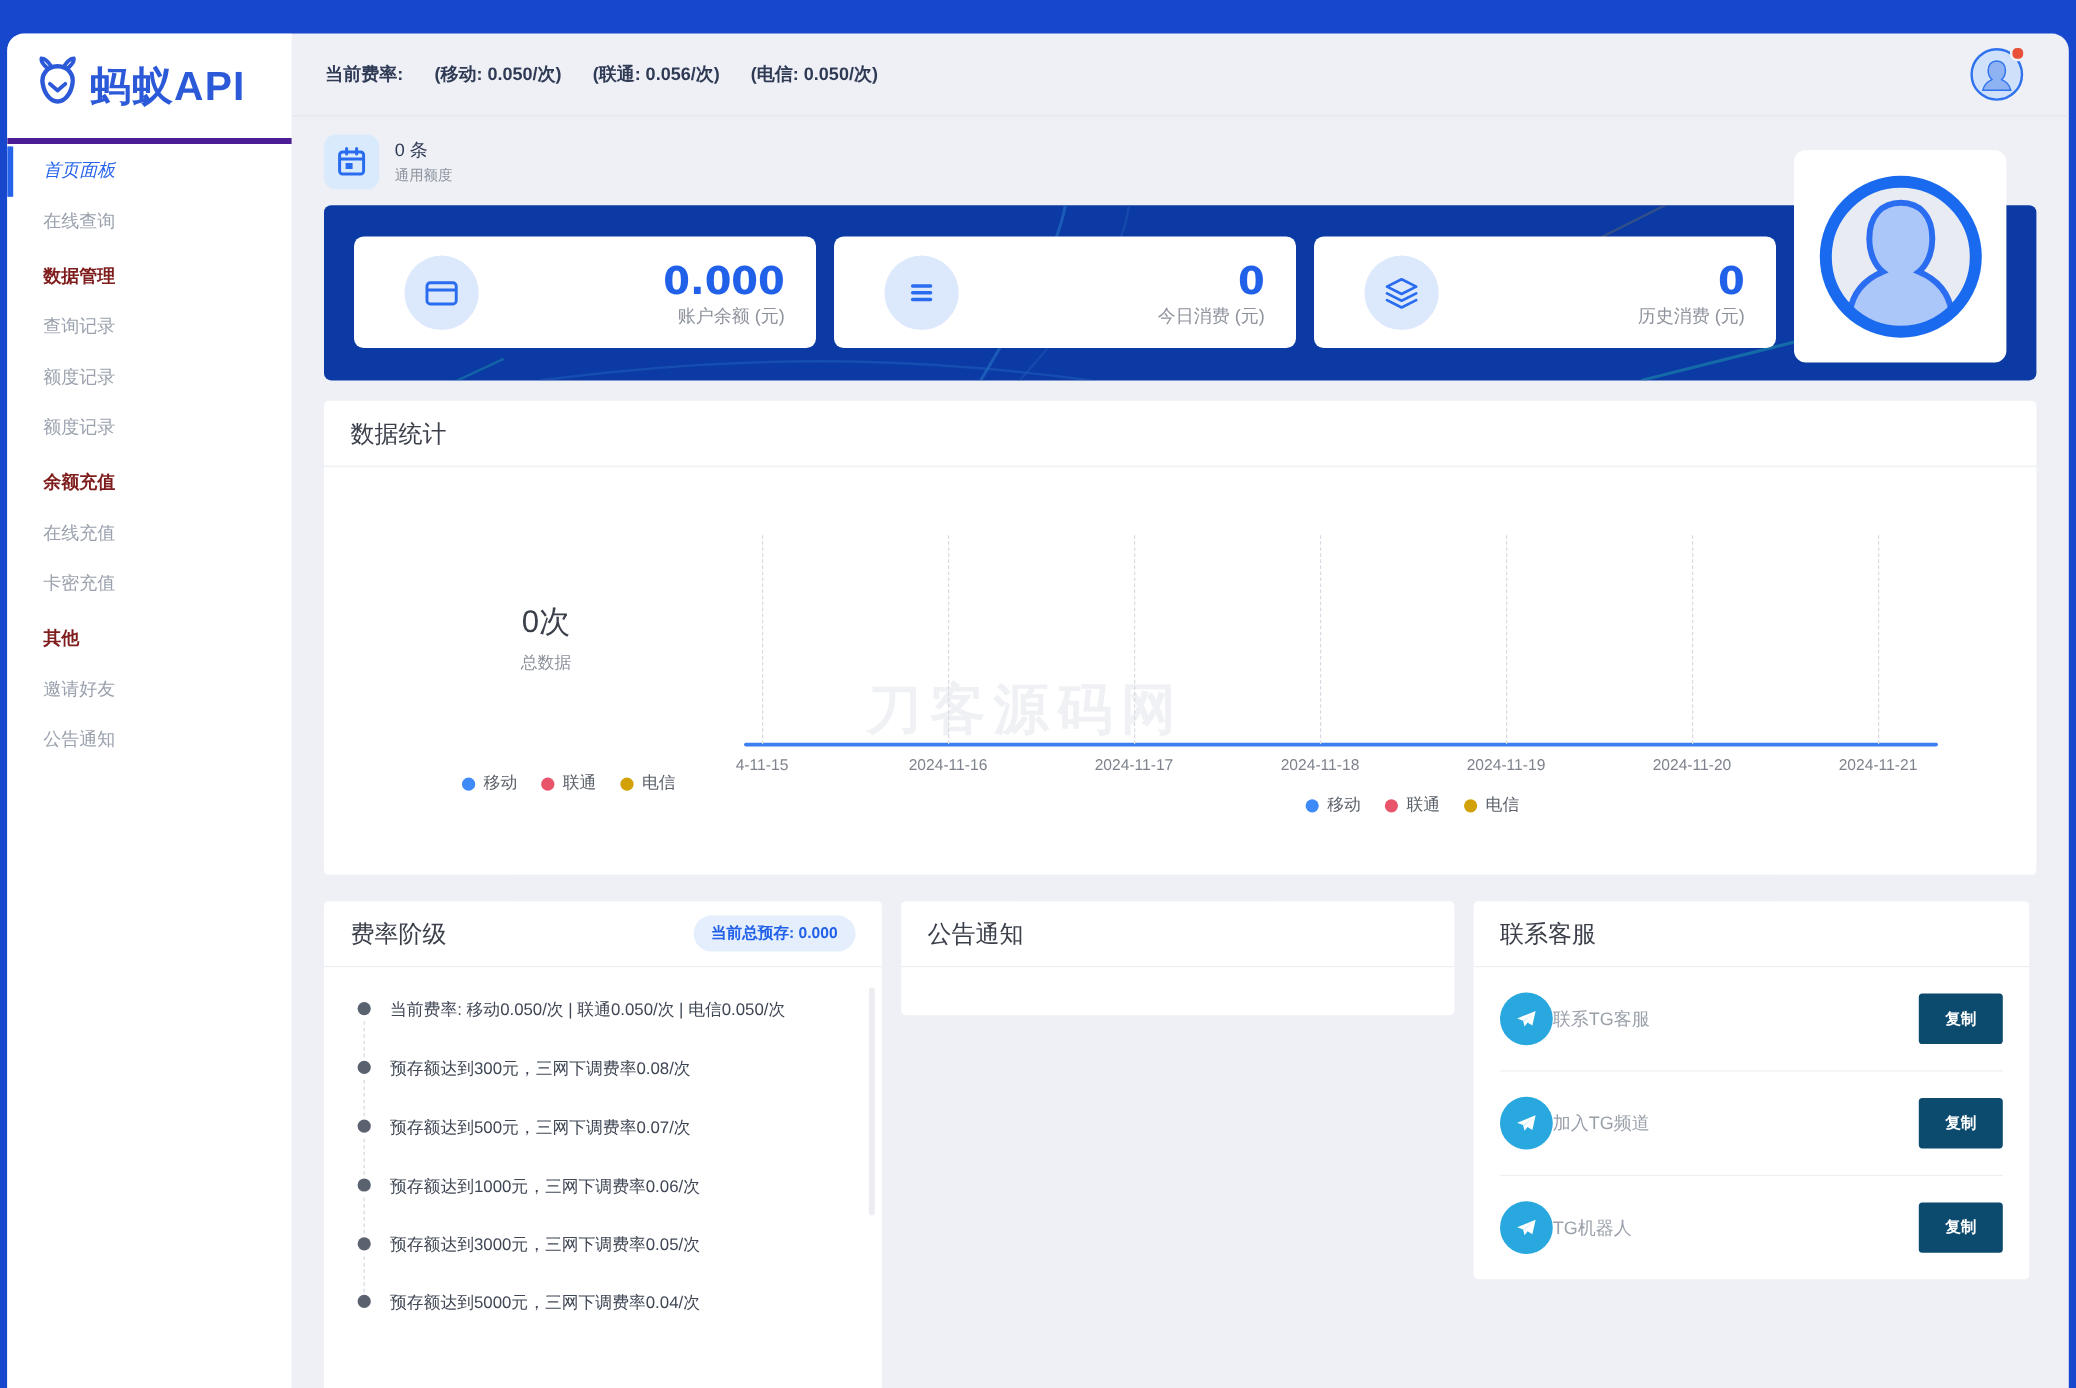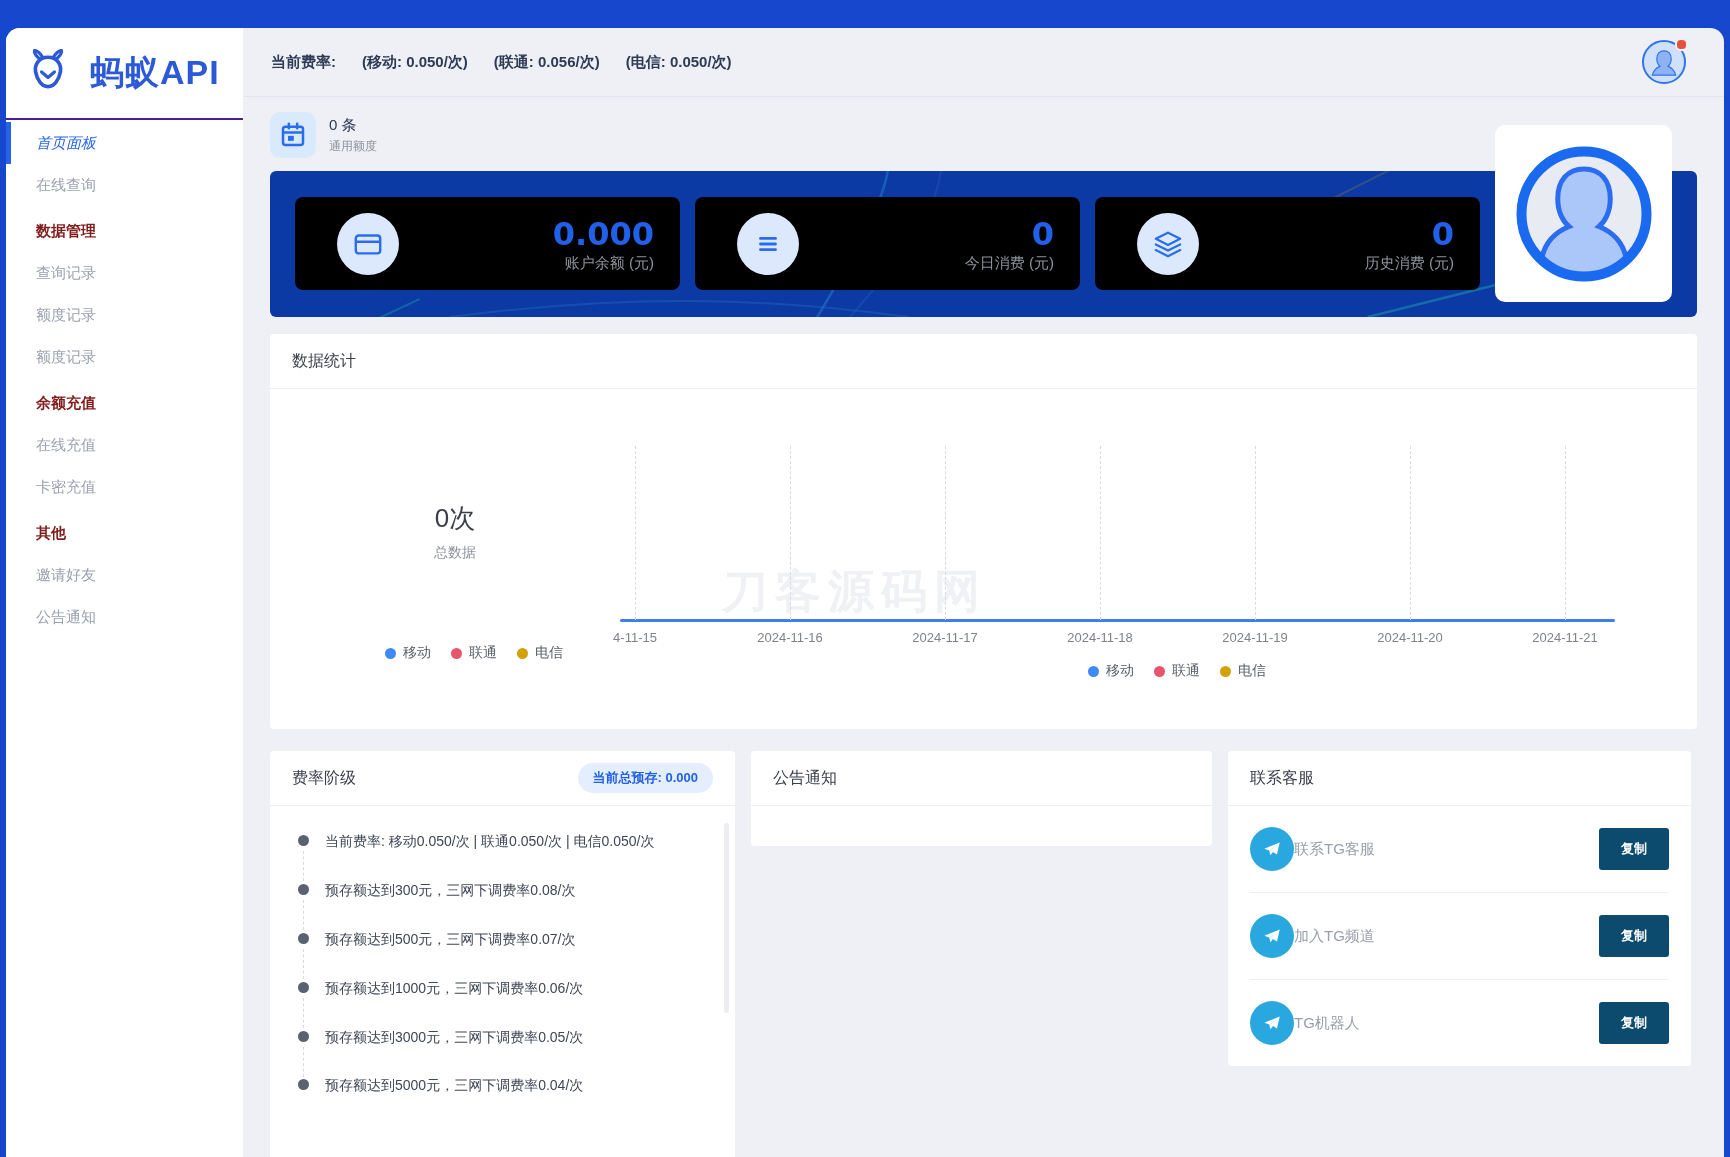--- a/index.html
+++ b/index.html
@@ -4,22 +4,22 @@
 <style>
   * { margin:0; padding:0; box-sizing:border-box; }
   html,body { width:1730px; height:1157px; overflow:hidden; }
   body { background:#1647cd; font-family:"Liberation Sans","DejaVu Sans",sans-serif; }
 
   #app { position:absolute; left:6px; top:28px; right:6px; bottom:0;
          background:#eef0f6; border-radius:14px 14px 0 0; overflow:hidden; display:flex; }
 
   
   .sidebar { width:237px; background:#fff; flex-shrink:0; }
-  .logo-row { height:92px; display:flex; align-items:center; gap:20px; padding-left:20px;
-              border-bottom:2px solid #4c1d95; }
+  .logo-row { height:92px; display:flex; align-items:center; gap:5px; padding-left:20px;
+              border-bottom:5px solid #4c1d95; }
   .logo-text { font-size:34px; font-weight:bold; color:#2b59d8; letter-spacing:1px; }
   .nav { padding-top:2px; }
   .nav-item { height:42px; line-height:42px; padding-left:30px; font-size:15px;
               color:#9aa1ad; cursor:pointer; position:relative; }
   .nav-item.active { color:#2563eb;font-style:italic; }
   .nav-item.active::before { content:''; position:absolute; left:0; top:0; width:5px;
               height:100%; background:#2563eb; }
   .nav-section { height:42px; line-height:42px; padding-left:30px; font-size:15px;
               color:#7f1d1d; font-weight:bold; margin-top:4px; }
 
@@ -39,36 +39,36 @@
   
   .quota-row { display:flex; align-items:center; gap:13px; height:56px; }
   .quota-icon { width:46px; height:46px; border-radius:10px; background:#d9eafc;
                 display:flex; align-items:center; justify-content:center; }
   .quota-count { font-size:15px; color:#2f3a55; }
   .quota-label { font-size:12px; color:#8d929c; margin-top:3px; }
 
   
   .banner { margin-top:8px; height:146px; border-radius:6px; background:#0c3aa4; position:relative; }
   .banner-deco { position:absolute; inset:0; border-radius:6px; overflow:hidden; }
-  .stat-card { position:absolute; top:26px; width:385px; height:93px; background:#000000;
+  .stat-card { position:absolute; top:26px; width:385px; height:93px; background:#ffffff;
                border-radius:8px; display:flex; align-items:center; padding:0 26px 0 42px; }
   .stat-icon { width:62px; height:62px; border-radius:50%; background:#dce9fc;
                display:flex; align-items:center; justify-content:center; flex-shrink:0; }
   .stat-right { margin-left:auto; text-align:right; }
   .stat-value { font-size:32px; font-weight:bold; color:#2160e8; font-family:"DejaVu Sans",sans-serif; }
   .stat-label { font-size:15px; color:#8d929c; margin-top:1px; }
   .avatar-card { position:absolute; left:1225px; top:-46px; width:177px; height:177px;
                  background:#fff; border-radius:10px; display:flex; align-items:center;
                  justify-content:center; }
 
   
   .panel { background:#fff; border-radius:4px; }
   .panel-head { height:55px; display:flex; align-items:center; justify-content:space-between;
                 padding:0 22px; border-bottom:1px solid #eceef2; }
-  .panel-title { font-size:16px; color:#3a3f4a; }
+  .panel-title { font-size:20px; color:#3a3f4a; }
   .chart-panel { margin-top:17px; height:395px; position:relative; }
   .chart-area { position:relative; height:338px; overflow:hidden; }
   .chart-total { position:absolute; left:120px; top:112px; width:130px; text-align:center; }
   .total-value { font-size:26px; color:#3a3f4a; }
   .total-label { font-size:14px; color:#8d929c; margin-top:8px; }
   .plot { position:absolute; left:365px; top:57px; width:930px; height:174px; }
   .gridline { position:absolute; top:0; bottom:0; border-left:1px dashed #d8dbe2; }
   .axis-line { position:absolute; left:-15px; right:-50px; bottom:-2px; height:3px;
                background:#3d7ff0; border-radius:2px; }
   .tick-label { position:absolute; top:184px; transform:translateX(-50%); font-size:13px;

